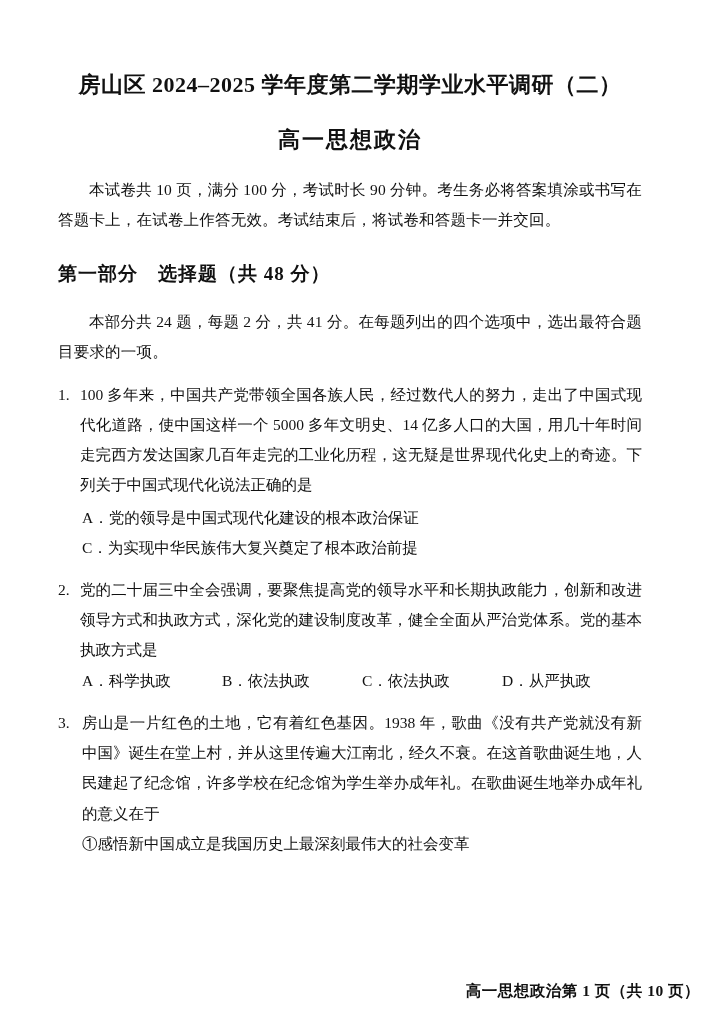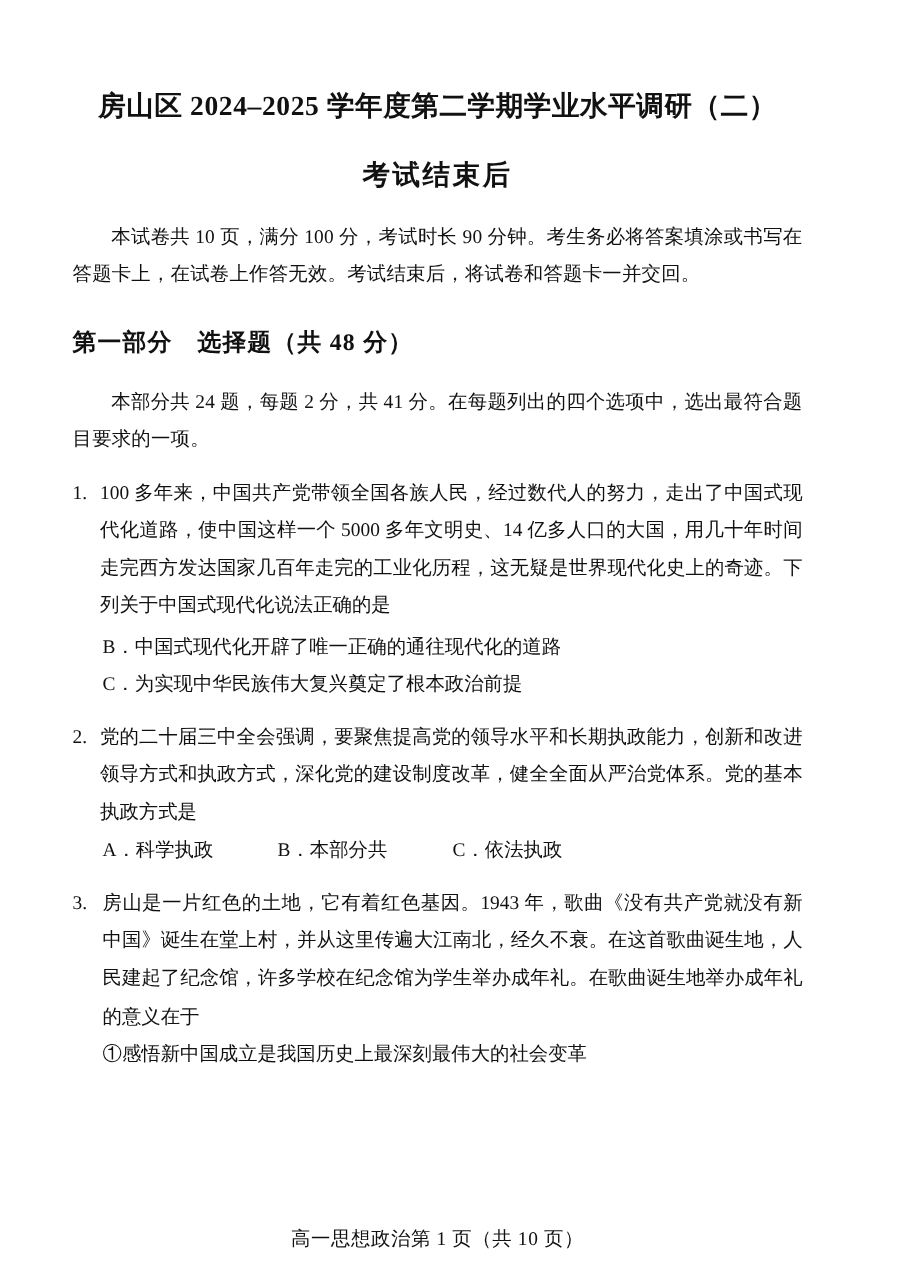--- a/index.html
+++ b/index.html
@@ -96,67 +96,68 @@
   .sub-item {
     padding-left: 24px;
     font-size: 15.5px;
     line-height: 1.95;
   }
   .footer {
     position: absolute;
     left: 0;
     right: 0;
     bottom: 22px;
-    text-align: center;
+    text-align: right;
     font-size: 15.5px;
-    font-weight: normal;
+    font-weight: bold;
     letter-spacing: 0.5px;
   }
 </style>
 </head>
 <body>
 
 <div class="page">
 
   <h1 class="title-main">房山区 2024–2025 学年度第二学期学业水平调研（二）</h1>
 
-  <h2 class="title-sub">考试结束后</h2>
+  <h2 class="title-sub">高一思想政治</h2>
 
   <p class="para indent">本试卷共 10 页，满分 100 分，考试时长 90 分钟。考生务必将答案填涂或书写在答题卡上，在试卷上作答无效。考试结束后，将试卷和答题卡一并交回。</p>
 
   <h3 class="section-title">第一部分　选择题（共 48 分）</h3>
 
   <p class="para indent">本部分共 24 题，每题 2 分，共 41 分。在每题列出的四个选项中，选出最符合题目要求的一项。</p>
 
   <div class="q-block">
     <div class="q-line">
       <span class="q-num">1.</span>
       <span class="q-body">100 多年来，中国共产党带领全国各族人民，经过数代人的努力，走出了中国式现代化道路，使中国这样一个 5000 多年文明史、14 亿多人口的大国，用几十年时间走完西方发达国家几百年走完的工业化历程，这无疑是世界现代化史上的奇迹。下列关于中国式现代化说法正确的是</span>
     </div>
     <div class="opt-list">
-      <div class="opt">B．中国式现代化开辟了唯一正确的通往现代化的道路</div>
+      <div class="opt">A．党的领导是中国式现代化建设的根本政治保证</div>
       <div class="opt">C．为实现中华民族伟大复兴奠定了根本政治前提</div>
     </div>
   </div>
 
   <div class="q-block">
     <div class="q-line">
       <span class="q-num">2.</span>
       <span class="q-body">党的二十届三中全会强调，要聚焦提高党的领导水平和长期执政能力，创新和改进领导方式和执政方式，深化党的建设制度改革，健全全面从严治党体系。党的基本执政方式是</span>
     </div>
     <div class="opt-row">
       <span class="cell">A．科学执政</span>
-      <span class="cell">B．本部分共</span>
+      <span class="cell">B．依法执政</span>
       <span class="cell">C．依法执政</span>
+      <span class="cell">D．从严执政</span>
     </div>
   </div>
 
   <div class="q-block">
     <div class="q-line">
       <span class="q-num wide">3.</span>
-      <span class="q-body">房山是一片红色的土地，它有着红色基因。1943 年，歌曲《没有共产党就没有新中国》诞生在堂上村，并从这里传遍大江南北，经久不衰。在这首歌曲诞生地，人民建起了纪念馆，许多学校在纪念馆为学生举办成年礼。在歌曲诞生地举办成年礼的意义在于</span>
+      <span class="q-body">房山是一片红色的土地，它有着红色基因。1938 年，歌曲《没有共产党就没有新中国》诞生在堂上村，并从这里传遍大江南北，经久不衰。在这首歌曲诞生地，人民建起了纪念馆，许多学校在纪念馆为学生举办成年礼。在歌曲诞生地举办成年礼的意义在于</span>
     </div>
     <div class="sub-item">①感悟新中国成立是我国历史上最深刻最伟大的社会变革</div>
   </div>
 
   <div class="footer">高一思想政治第 1 页（共 10 页）</div>
 
 </div>
 
 </body></html>

